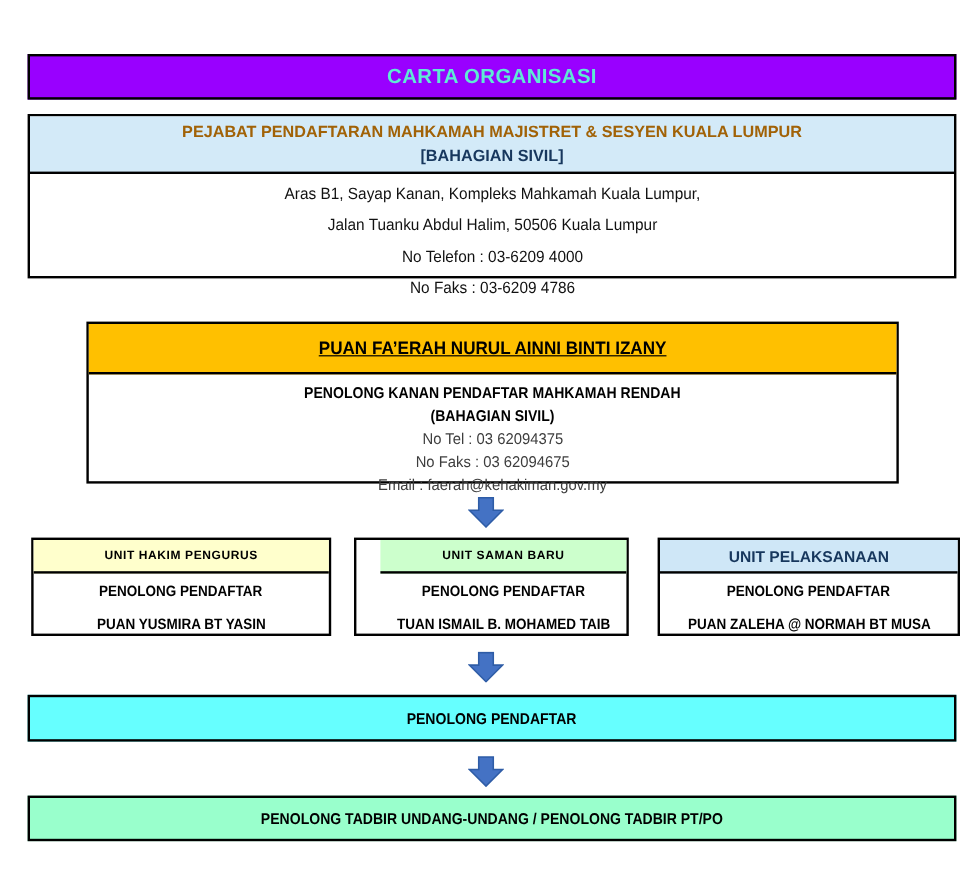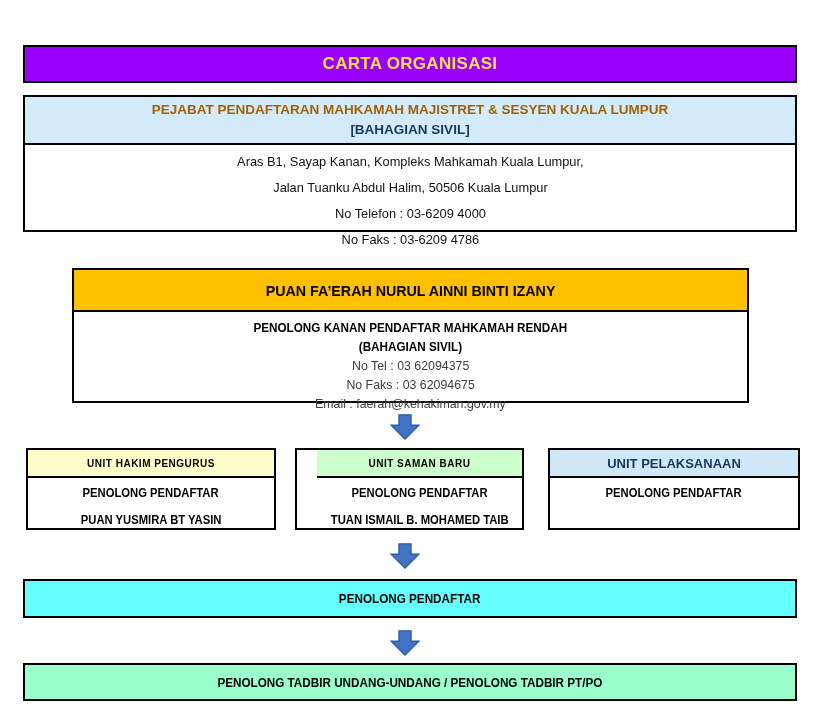--- a/index.html
+++ b/index.html
@@ -19,21 +19,21 @@
 
   
   #office-box { left:23px; top:95px; width:774px; height:137px; background:#fff; }
   #office-header { border-bottom:2px solid #000; padding-top:3px; height:43px; text-align:center; }
   #office-header div { font-size:13.5px; font-weight:bold; line-height:20px; }
   #office-body { text-align:center; padding-top:4px; }
   #office-body div { font-size:13.5px; line-height:26px; color:#111; }
 
   
   #head-box { left:72px; top:268px; width:677px; height:135px; background:#fff; }
-  #head-header { height:40px; border-bottom:2px solid #000; }
+  #head-header { height:40px; border-bottom:2px solid #000;text-decoration:underline; }
   #head-header .txt { font-size:15px; font-weight:bold; }
   #head-body { text-align:center; padding-top:6px; }
   .head-title { font-size:13px; font-weight:bold; line-height:19px; }
   .head-contact { font-size:13px; line-height:19px; color:#3d3d3d; }
 
   
   .arrow { position:absolute; width:30px; height:26px; }
 
   
   .unit-box { top:448px; height:82px; background:#fff; }
@@ -51,21 +51,21 @@
   #level1-banner { left:23px; top:579px; width:774px; height:39px; }
   #level2-banner { left:23px; top:663px; width:774px; height:38px; }
   .banner-txt { font-size:13px; font-weight:bold; }
 </style>
 </head>
 <body>
 
 <div id="page">
 
   <div id="title-banner" class="abs bordered center-flex" style="background-color: rgb(153, 0, 255);">
-    <span class="txt" style="color: #fde047;">CARTA ORGANISASI</span>
+    <span class="txt" style="color: #5eead4;">CARTA ORGANISASI</span>
   </div>
 
   <div id="office-box" class="abs bordered">
     <div id="office-header" style="background-color: rgb(211, 234, 248);">
       <div style="color: #a16207;">PEJABAT PENDAFTARAN MAHKAMAH MAJISTRET &amp; SESYEN KUALA LUMPUR</div>
       <div style="color: rgb(23, 55, 93);">[BAHAGIAN SIVIL]</div>
     </div>
     <div id="office-body">
       <div><span class="cond-lite">Aras B1, Sayap Kanan, Kompleks Mahkamah Kuala Lumpur,</span></div>
       <div><span class="cond-lite">Jalan Tuanku Abdul Halim, 50506 Kuala Lumpur</span></div>
@@ -110,20 +110,21 @@
       <div class="unit-person"><span class="cond">TUAN ISMAIL B. MOHAMED TAIB</span></div>
     </div>
   </div>
 
   <div id="unit-3" class="abs bordered unit-box">
     <div class="unit-header center-flex" style="background-color: rgb(207, 231, 247);">
       <span class="boldnavy" style="color: rgb(23, 55, 93);">UNIT PELAKSANAAN</span>
     </div>
     <div class="unit-body">
       <div class="unit-role"><span class="cond">PENOLONG PENDAFTAR</span></div>
+      <div class="unit-person"><span class="cond">PUAN ZALEHA @ NORMAH BT MUSA</span></div>
     </div>
   </div>
 
   <svg class="arrow" style="left:390px; top:543px;" viewBox="0 0 34 30">
     <path d="M10,1 L24,1 L24,13 L33,13 L17,29 L1,13 L10,13 Z" stroke="#2E5CA6" stroke-width="1.5" fill="#4472C4"></path>
   </svg>
 
   <div id="level1-banner" class="abs bordered center-flex" style="background-color: rgb(102, 255, 255);">
     <span class="banner-txt cond">PENOLONG PENDAFTAR</span>
   </div>

